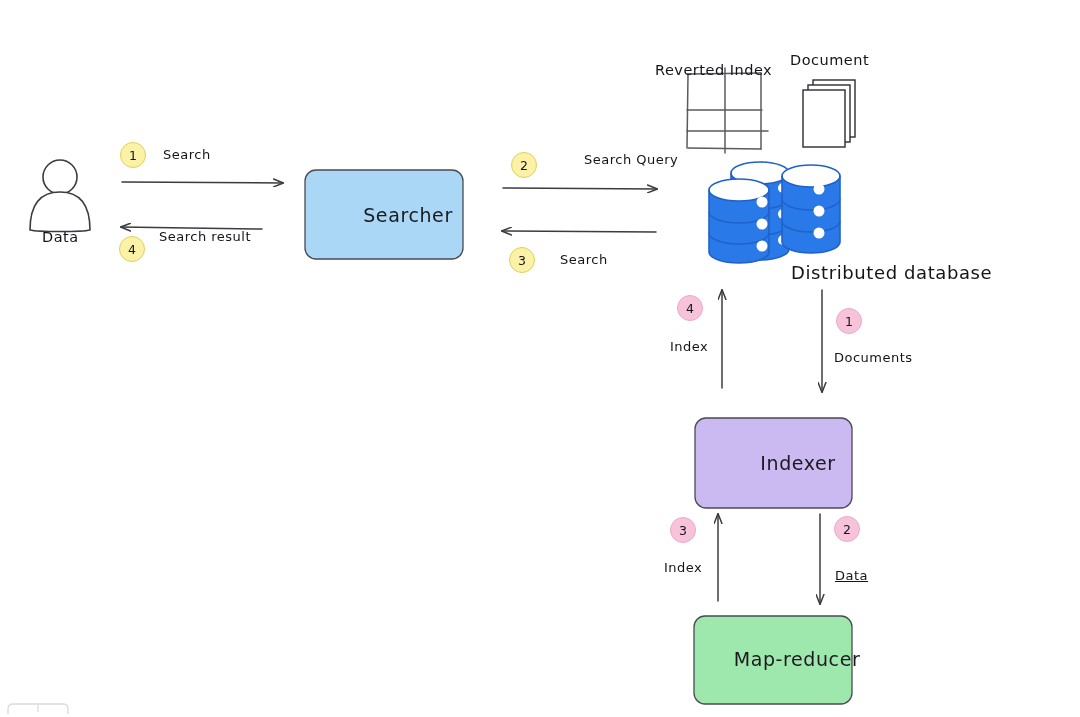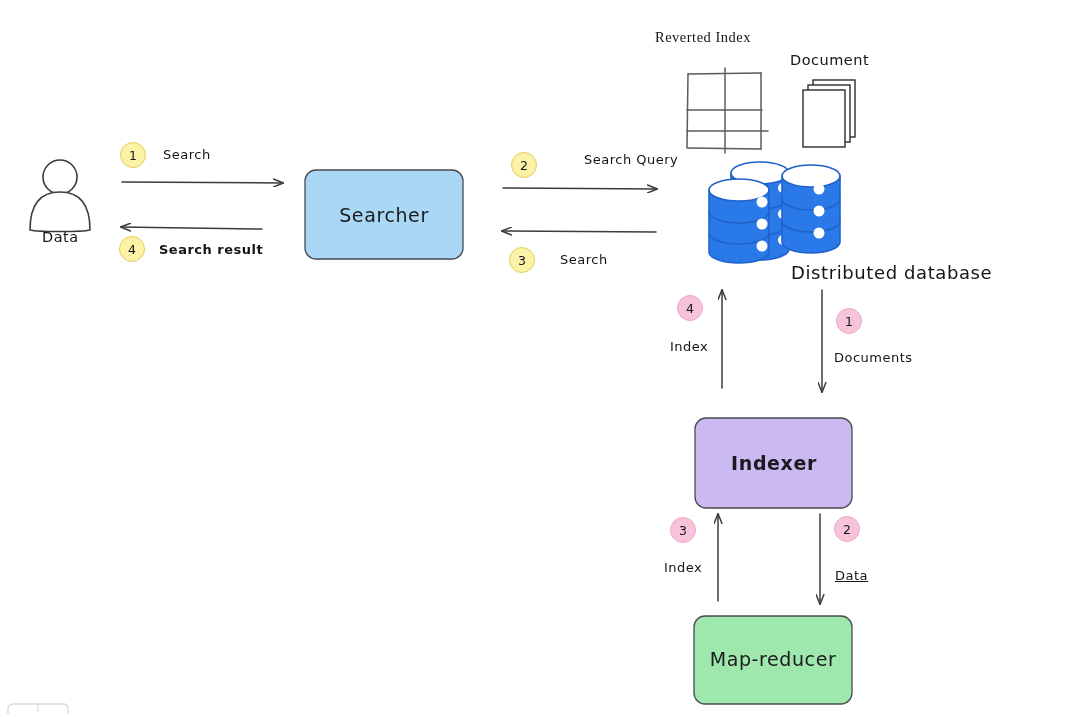--- a/index.html
+++ b/index.html
@@ -21,20 +21,21 @@
     height: 717px;
   }
   .node-label {
     position: absolute;
     font-family: "DejaVu Sans", sans-serif;
     font-size: 19px;
     color: #1b1b1f;
     white-space: nowrap;
     transform: translate(-50%, -50%);
     letter-spacing: 0.6px;
+    margin-left: 24px;
   }
   .edge-label {
     position: absolute;
     font-family: "DejaVu Sans", sans-serif;
     font-size: 13px;
     color: #14141a;
     white-space: nowrap;
     letter-spacing: 0.5px;
   }
   .caption {
@@ -162,35 +163,35 @@
   <g>
     <path d="M8,714 L8,709 Q8,704 13,704 L63,704 Q68,704 68,709 L68,714" fill="#ffffff" stroke="#dcdce0" stroke-width="1.4"></path>
     <line x1="38" y1="704" x2="38" y2="712" stroke="#dcdce0" stroke-width="1.2"></line>
   </g>
 </svg>
 
 <div class="caption" style="left:42px; top:229px;">Data</div>
 
 <div class="node-label" style="left:384px; top:215px;">Searcher</div>
 
-<div class="node-label" style="left:774px; top:463px;font-weight:bold;">Indexer</div>
+<div class="node-label" style="left:774px; top:463px;">Indexer</div>
 
 <div class="node-label" style="left:773px; top:659px;">Map-reducer</div>
 
 <div class="db-caption" style="left:791px; top:262px;text-align:center;">Distributed database</div>
 
-<div class="caption" style="left:655px; top:29px;font-family:Liberation Serif, serif;">Reverted Index</div>
+<div class="caption" style="left:655px; top:62px;">Reverted Index</div>
 
 <div class="caption" style="left:790px; top:52px;">Document</div>
 
 <div class="badge yellow" style="left:120px; top:142px;">1</div>
 <div class="edge-label" style="left:163px; top:147px;">Search</div>
 
 <div class="badge yellow" style="left:119px; top:236px;">4</div>
-<div class="edge-label" style="left:159px; top:242px;font-weight:bold;">Search result</div>
+<div class="edge-label" style="left:159px; top:229px;">Search result</div>
 
 <div class="badge yellow" style="left:511px; top:152px;">2</div>
 <div class="edge-label" style="left:584px; top:152px;">Search Query</div>
 
 <div class="badge yellow" style="left:509px; top:247px;">3</div>
 <div class="edge-label" style="left:560px; top:252px;">Search</div>
 
 <div class="badge pink" style="left:677px; top:295px;">4</div>
 <div class="edge-label" style="left:670px; top:339px;">Index</div>
 

